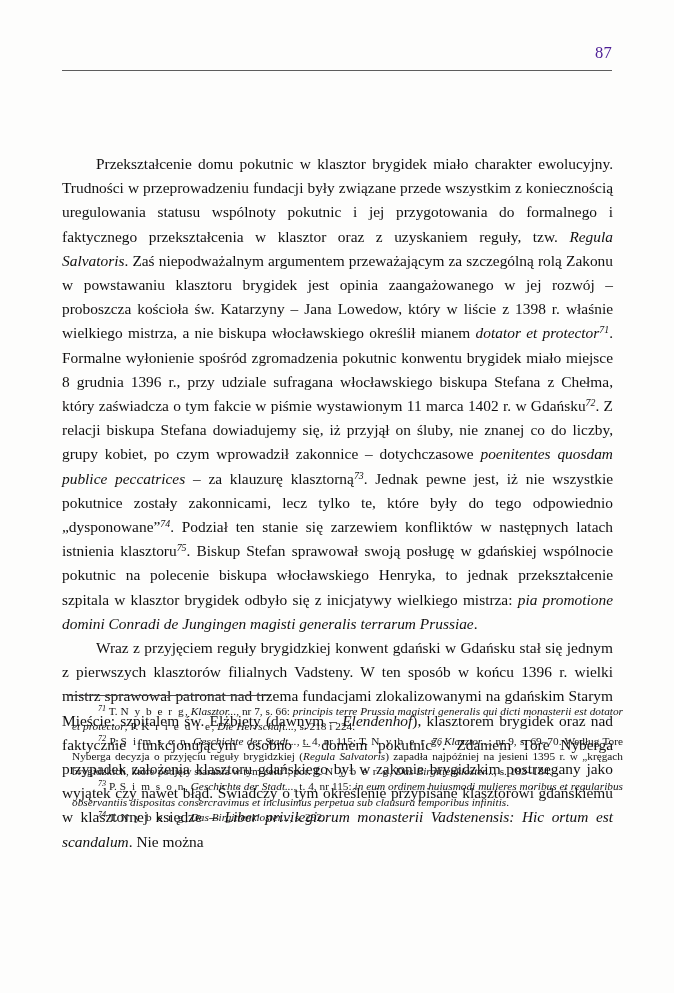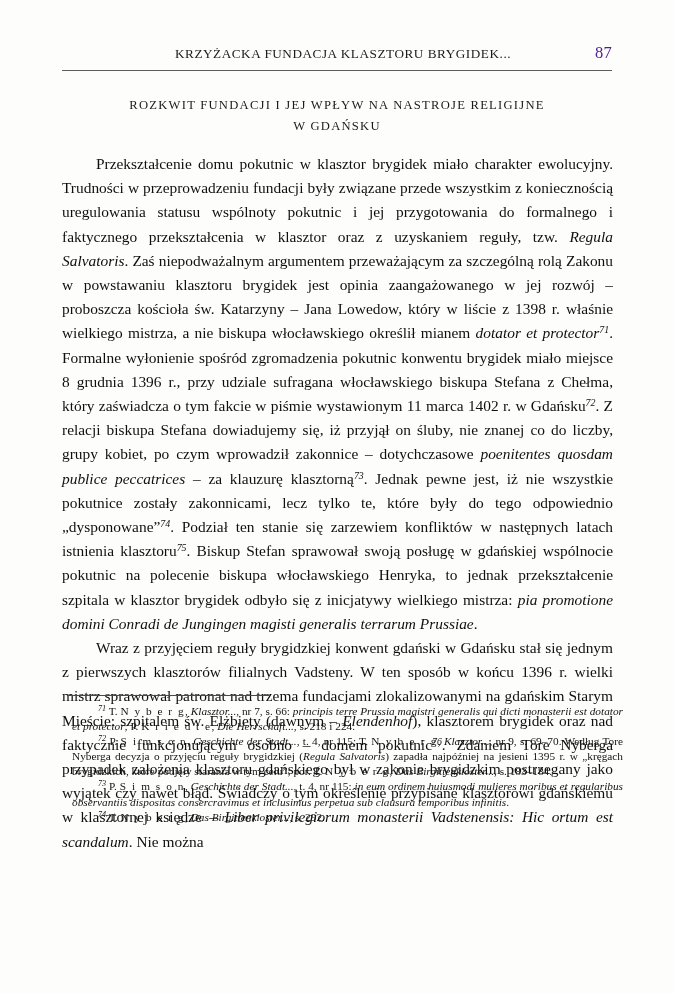--- a/index.html
+++ b/index.html
@@ -120,29 +120,24 @@
     line-height: 0;
   }
   .sp { letter-spacing: 1.5px; }
 </style>
 </head>
 <body>
 
 <div class="page">
 
   <div class="runhead">
-    <span class="runhead-title">KRZYŻACKA FUNDACJA KLASZTORU BRYGIDEK...</span>
     <span class="runhead-folio">87</span>
     <div class="runhead-rule"></div>
   </div>
 
-  <div class="sect-title">
-    <span class="l1">ROZKWIT FUNDACJI I JEJ WPŁYW NA NASTROJE RELIGIJNE</span>
-    <span class="l2">W GDAŃSKU</span>
-  </div>
 
   <div class="body">
 
     <p><span>Przekształcenie domu pokutnic w klasztor brygidek miało charakter ewolucyjny. Trudności w przeprowadzeniu fundacji były związane przede wszystkim z koniecznością uregulowania statusu wspólnoty pokutnic i jej przygotowania do formalnego i faktycznego przekształcenia w klasztor oraz z uzyskaniem reguły, tzw. </span><i>Regula Salvatoris</i><span>. Zaś niepodważalnym argumentem przeważającym za szczególną rolą Zakonu w powstawaniu klasztoru brygidek jest opinia zaangażowanego w jej rozwój – proboszcza kościoła św. Katarzyny – Jana Lowedow, który w liście z 1398 r. właśnie wielkiego mistrza, a nie biskupa włocławskiego określił mianem </span><i>dotator et protector</i><sup>71</sup><span>. Formalne wyłonienie spośród zgromadzenia pokutnic konwentu brygidek miało miejsce 8 grudnia 1396 r., przy udziale sufragana włocławskiego biskupa Stefana z Chełma, który zaświadcza o tym fakcie w piśmie wystawionym 11 marca 1402 r. w Gdańsku</span><sup>72</sup><span>. Z relacji biskupa Stefana dowiadujemy się, iż przyjął on śluby, nie znanej co do liczby, grupy kobiet, po czym wprowadził zakonnice – dotychczasowe </span><i>poenitentes quosdam publice peccatrices</i><span> – za klauzurę klasztorną</span><sup>73</sup><span>. Jednak pewne jest, iż nie wszystkie pokutnice zostały zakonnicami, lecz tylko te, które były do tego odpowiednio „dysponowane”</span><sup>74</sup><span>. Podział ten stanie się zarzewiem konfliktów w następnych latach istnienia klasztoru</span><sup>75</sup><span>. Biskup Stefan sprawował swoją posługę w gdańskiej wspólnocie pokutnic na polecenie biskupa włocławskiego Henryka, to jednak przekształcenie szpitala w klasztor brygidek odbyło się z inicjatywy wielkiego mistrza: </span><i>pia promotione domini Conradi de Jungingen magisti generalis terrarum Prussiae</i><span>.</span></p>
 
     <p><span>Wraz z przyjęciem reguły brygidzkiej konwent gdański w Gdańsku stał się jednym z pierwszych klasztorów filialnych Vadsteny. W ten sposób w końcu 1396 r. wielki mistrz sprawował patronat nad trzema fundacjami zlokalizowanymi na gdańskim Starym Mieście: szpitalem św. Elżbiety (dawnym – </span><i>Elendenhof</i><span>), klasztorem brygidek oraz nad faktycznie funkcjonującym osobno – domem pokutnic</span><sup>76</sup><span>. Zdaniem Tore Nyberga przypadek założenia klasztoru gdańskiego był w zakonie brygidzkim postrzegany jako wyjątek czy nawet błąd. Świadczy o tym określenie przypisane klasztorowi gdańskiemu w klasztornej księdze – </span><i>Liber privilegiorum monasterii Vadstenensis: Hic ortum est scandalum</i><span>. Nie można</span></p>
 
   </div>
 
   <div class="fn-rule"></div>

